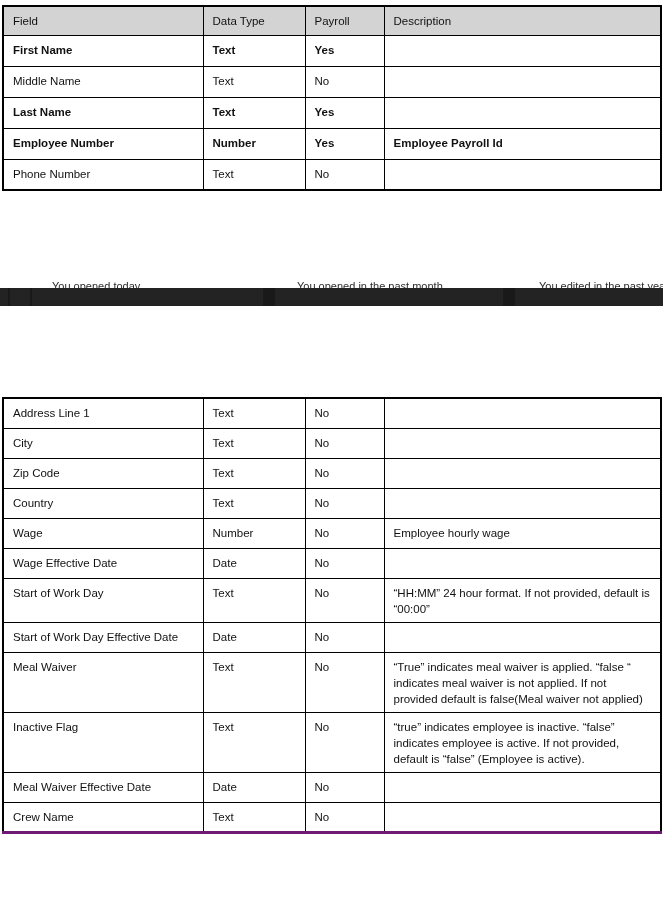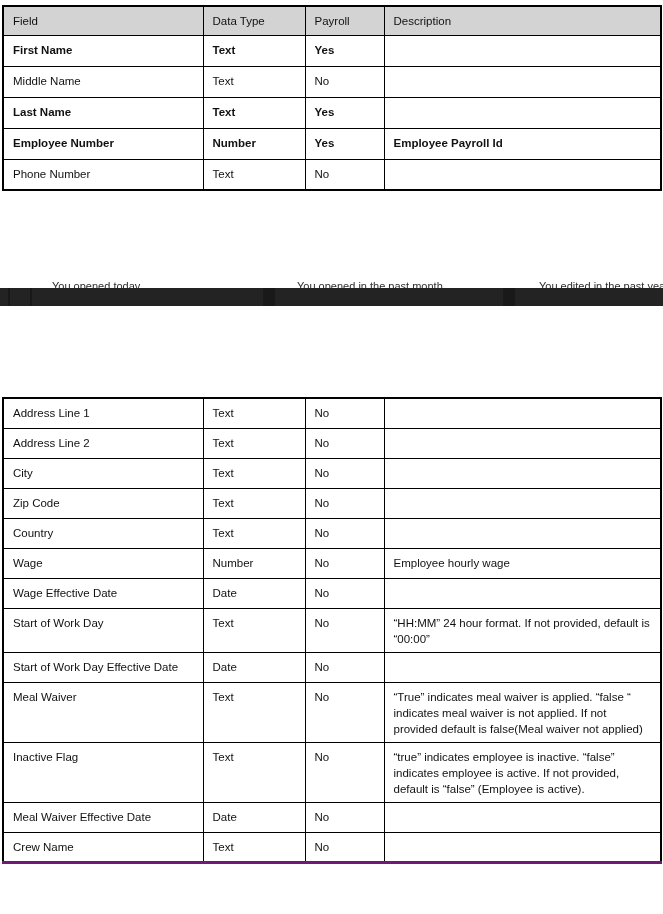--- a/index.html
+++ b/index.html
@@ -141,26 +141,20 @@
       <col style="width:277px">
   </colgroup>
   <tbody>
       <tr>
         <td>Address Line 1</td>
         <td>Text</td>
         <td>No</td>
         <td></td>
       </tr>
       <tr>
-        <td>Address Line 2</td>
-        <td>Text</td>
-        <td>No</td>
-        <td></td>
-      </tr>
-      <tr>
         <td>City</td>
         <td>Text</td>
         <td>No</td>
         <td></td>
       </tr>
       <tr>
         <td>Zip Code</td>
         <td>Text</td>
         <td>No</td>
         <td></td>

